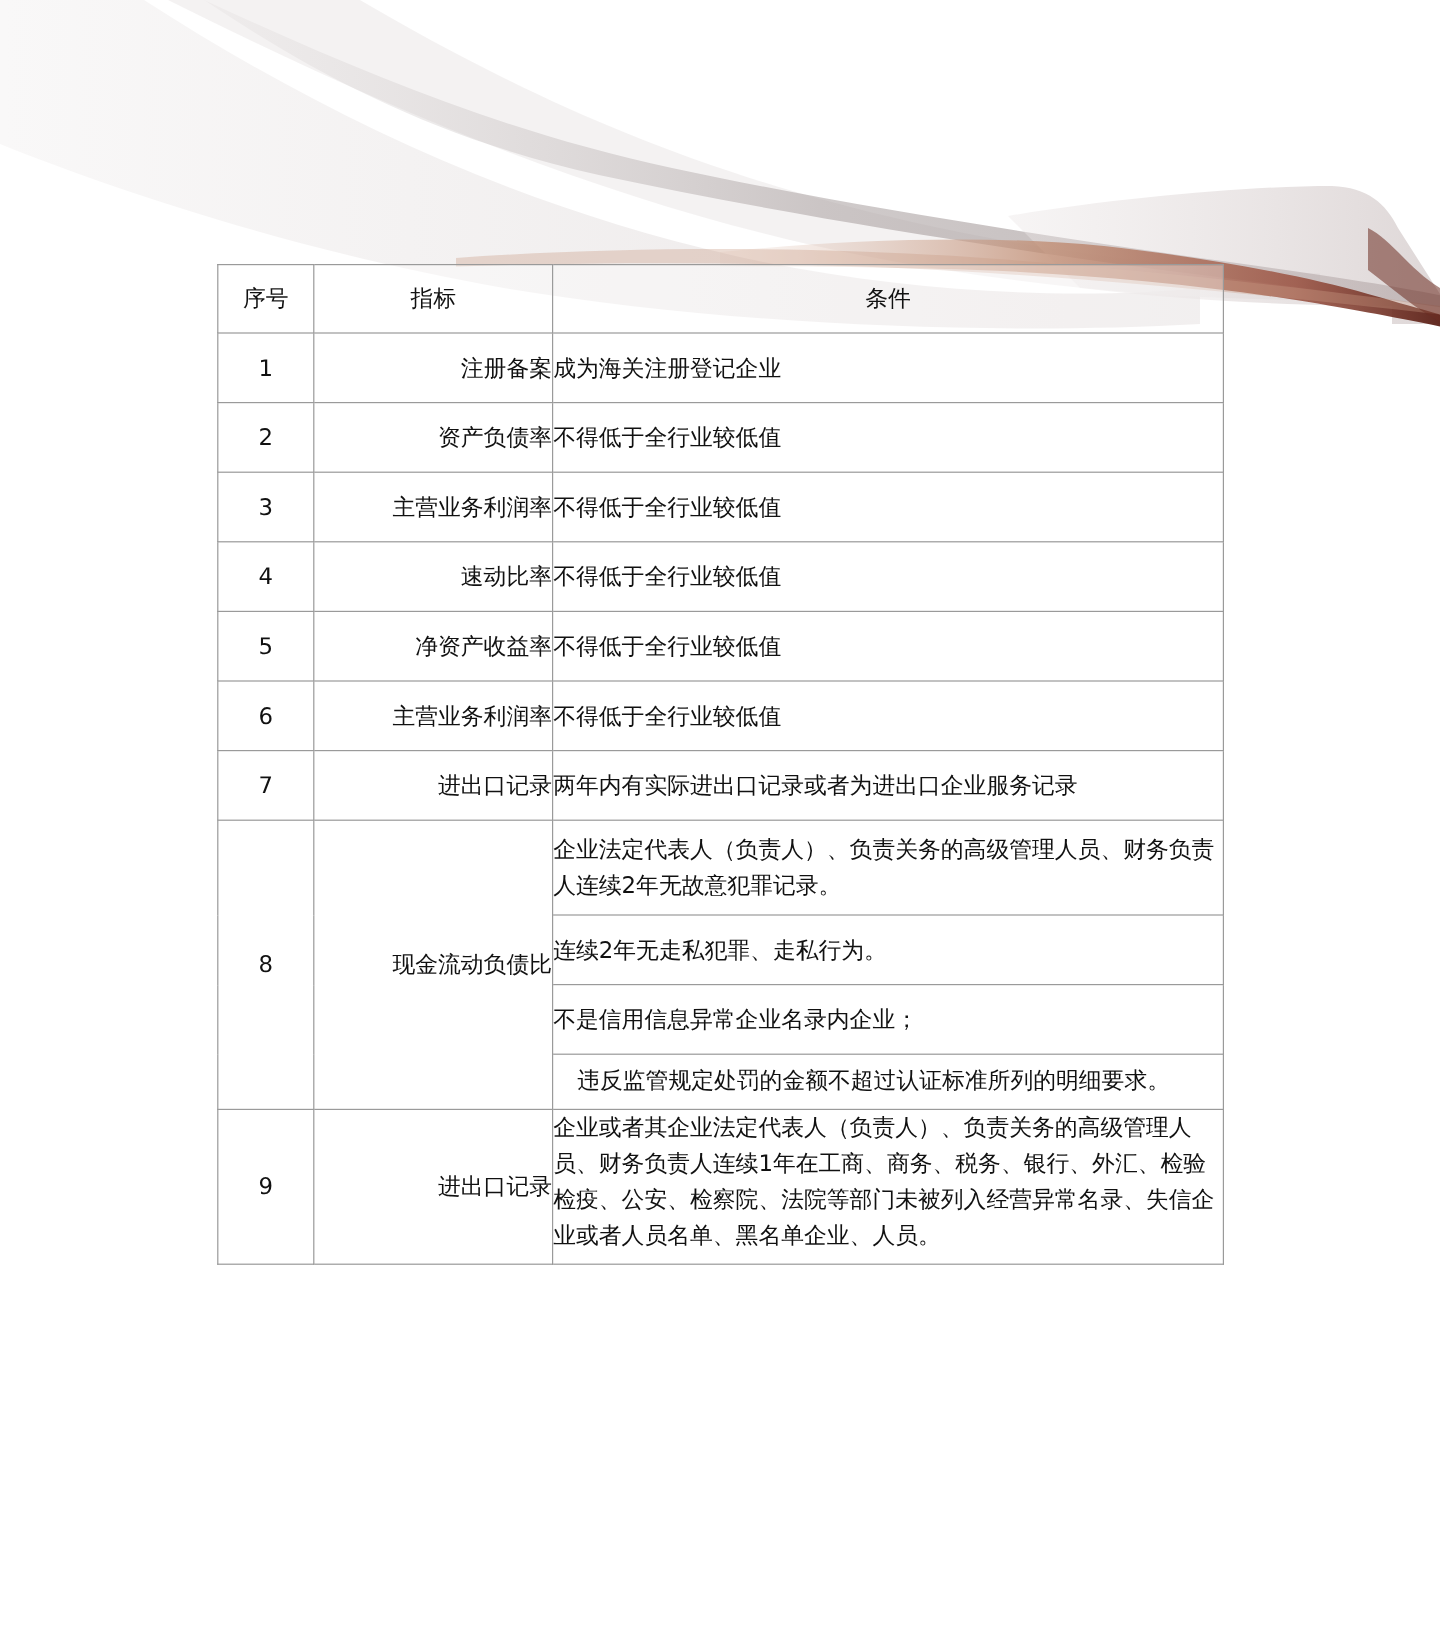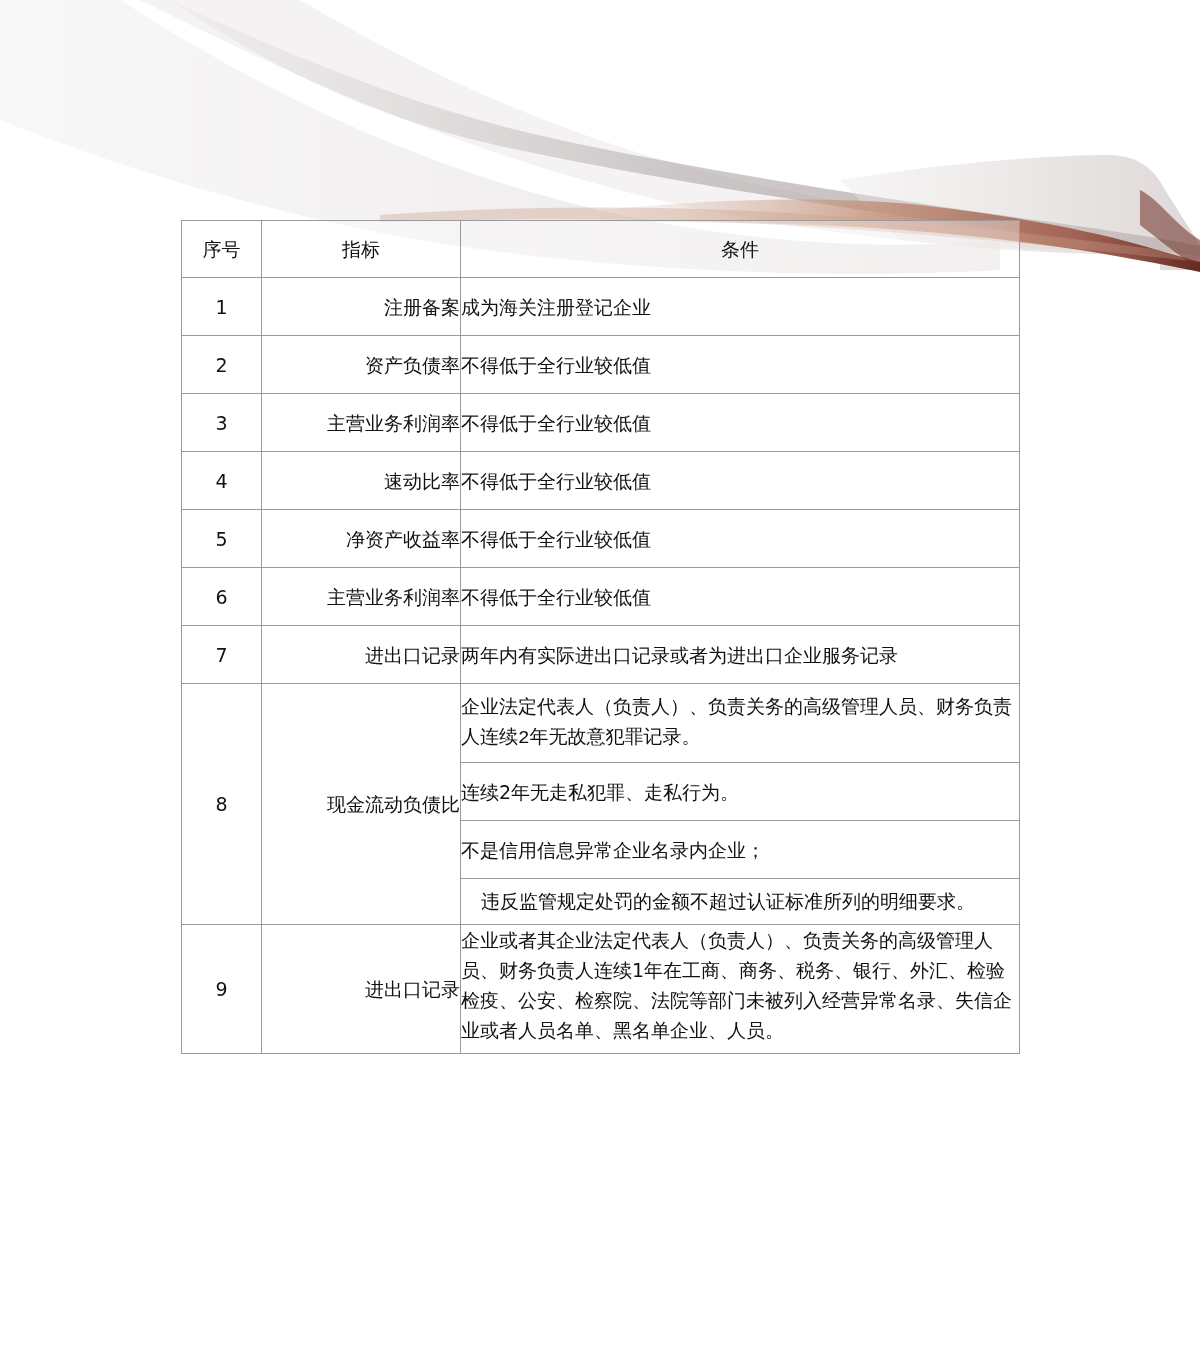--- a/index.html
+++ b/index.html
@@ -170,21 +170,21 @@
       </tr>
       <tr class="row-single">
         <td class="c-no">7</td>
         <td class="c-ind">进出口记录</td>
         <td class="c-cond">两年内有实际进出口记录或者为进出口企业服务记录</td>
       </tr>
 
       <tr>
         <td class="c-no" rowspan="4">8</td>
         <td class="c-ind" rowspan="4">现金流动负债比</td>
-        <td class="c-cond" style="height:57px;padding-top:9px;padding-bottom:9px;font-family:Liberation Mono, monospace;">企业法定代表人（负责人）、负责关务的高级管理人员、财务负责人连续2年无故意犯罪记录。</td>
+        <td class="c-cond" style="height:57px;padding-top:9px;padding-bottom:9px;">企业法定代表人（负责人）、负责关务的高级管理人员、财务负责人连续2年无故意犯罪记录。</td>
       </tr>
       <tr class="row-single">
         <td class="c-cond">连续2年无走私犯罪、走私行为。</td>
       </tr>
       <tr class="row-single">
         <td class="c-cond">不是信用信息异常企业名录内企业；</td>
       </tr>
       <tr>
         <td class="c-cond" style="padding-top:7px;padding-bottom:8px;padding-left:20px;">违反监管规定处罚的金额不超过认证标准所列的明细要求。</td>
       </tr>

